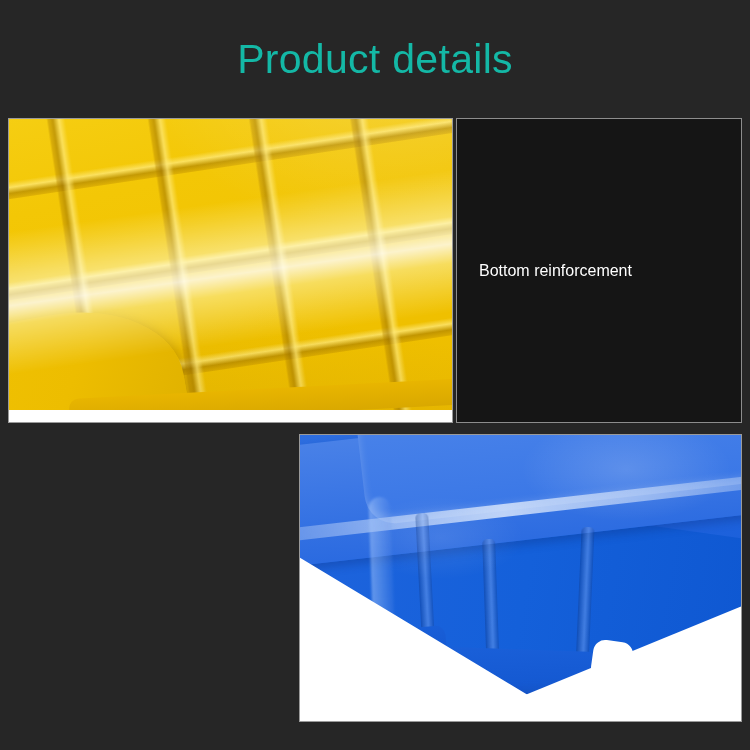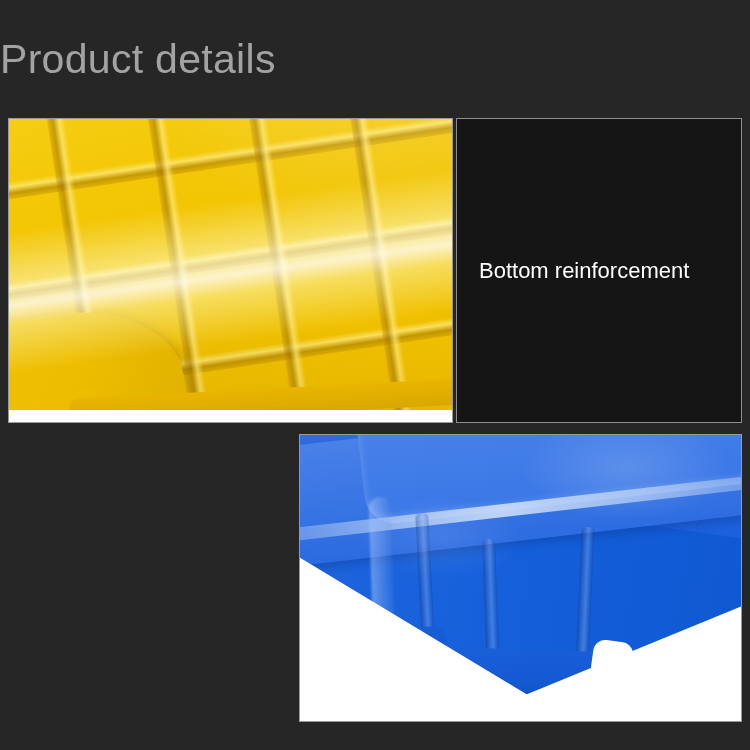--- a/index.html
+++ b/index.html
@@ -15,21 +15,22 @@
     overflow: hidden;
     font-family: "Liberation Sans", sans-serif;
   }
 
   
   .page-title {
     position: absolute;
     left: 0;
     top: 34px;
     width: 750px;
-    color: #a3a3a3;
+    text-align: center;
+    color: #14b8a6;
     font-size: 41px;
     font-weight: 400;
     letter-spacing: 0.3px;
     line-height: 50px;
     white-space: nowrap;
   }
 
   
   .panel {
     position: absolute;
@@ -43,21 +44,21 @@
   #row1-photo { left: 8px;   top: 118px; width: 445px; height: 305px; border-color: #9a9a9a; }
   #row1-text  { left: 456px; top: 118px; width: 286px; height: 305px; }
 
   
   #row2-text  { left: 8px;   top: 434px; width: 287px; height: 288px; }
   #row2-photo { left: 299px; top: 434px; width: 443px; height: 288px; border-color: #9a9a9a; }
 
   .caption {
     position: absolute;
     color: #ffffff;
-    font-size: 22px;
+    font-size: 16px;
     font-weight: 400;
     line-height: 28px;
     white-space: nowrap;
   }
   #cap-bottom-reinforcement { left: 22px; top: 138px; }
   #cap-rounded-corner       { left: 14px; top: 126px; }
 
   
   .yellow-scene {
     position: absolute;

